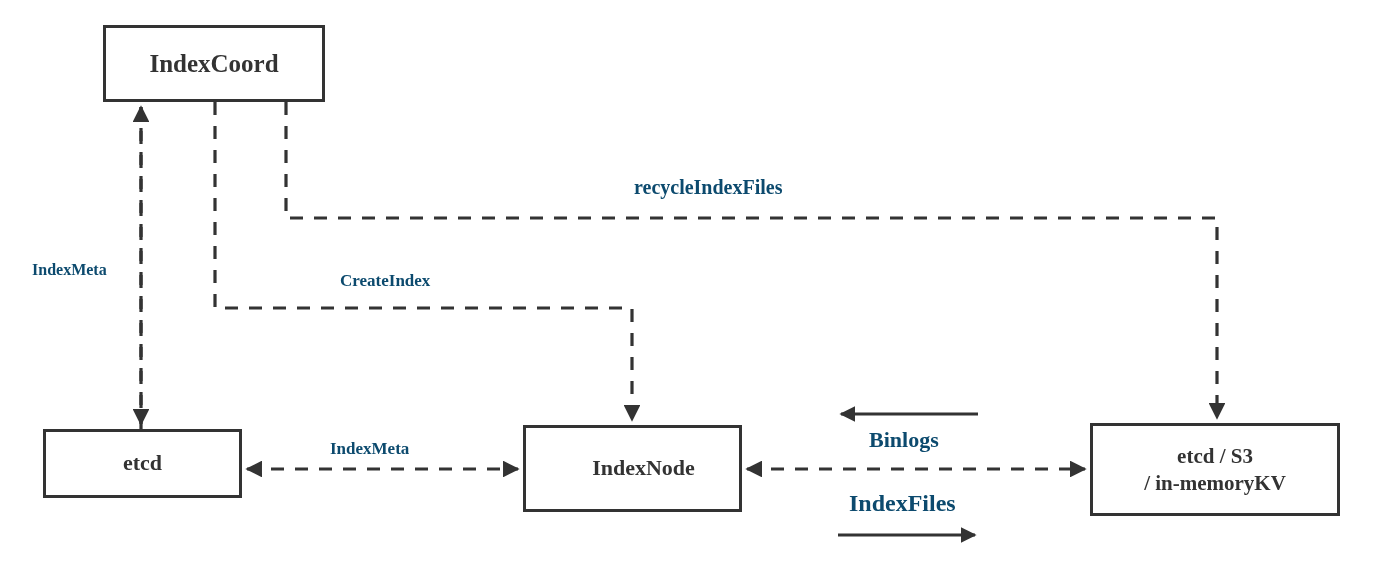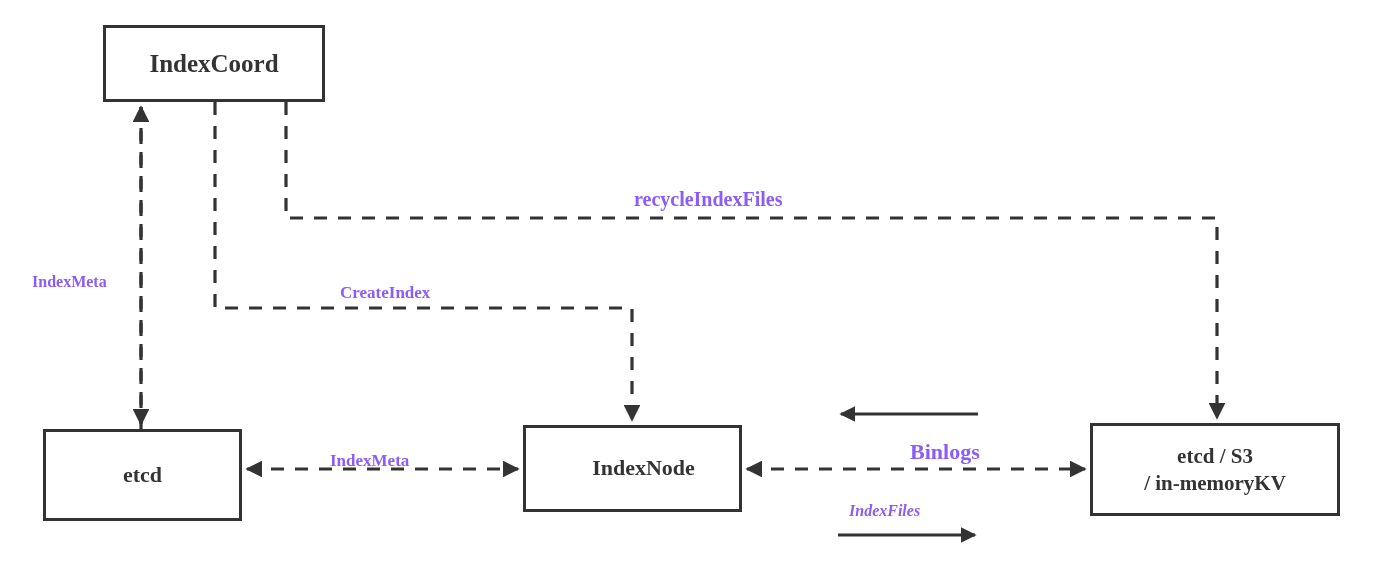--- a/index.html
+++ b/index.html
@@ -28,25 +28,24 @@
     color: #333333;
     font-weight: bold;
     line-height: 1.28;
   }
   .node-label {
     display: block;
     white-space: pre-line;
   }
   .edge-label {
     position: absolute;
-    color: #8b5cf6;
+    color: #0c4a6e;
     font-weight: bold;
     white-space: nowrap;
     line-height: 1;
-    margin-top: 12px;
   }
   svg.wires {
     position: absolute;
     left: 0;
     top: 0;
     width: 1377px;
     height: 585px;
     overflow: visible;
   }
   .dashed-path {
@@ -92,38 +91,38 @@
 
     <path class="solid-path" d="M 978 414 L 841 414" marker-end="url(#arrow-solid)"></path>
 
     <path class="solid-path" d="M 838 535 L 975 535" marker-end="url(#arrow-solid)"></path>
   </svg>
 
   <div class="node-box" style="left:103px; top:25px; width:222px; height:77px; font-size:25px;">
     <span class="node-label">IndexCoord</span>
   </div>
 
-  <div class="node-box" style="left:43px; top:429px; width:199px; height:92px; font-size:22px;">
+  <div class="node-box" style="left:43px; top:429px; width:199px; height:69px; font-size:22px;">
     <span class="node-label">etcd</span>
   </div>
 
   <div class="node-box" style="left:523px; top:425px; width:219px; height:87px; font-size:22px;padding-left:22px;">
     <span class="node-label">IndexNode</span>
   </div>
 
   <div class="node-box" style="left:1090px; top:423px; width:250px; height:93px; font-size:21px;">
     <span class="node-label">etcd / S3
 / in-memoryKV</span>
   </div>
 
   <div class="edge-label" style="left:32px; top:262px; font-size:16px;">IndexMeta</div>
 
   <div class="edge-label" style="left:340px; top:272px; font-size:17px;">CreateIndex</div>
 
   <div class="edge-label" style="left:634px; top:177px; font-size:20px;">recycleIndexFiles</div>
 
   <div class="edge-label" style="left:330px; top:440px; font-size:17px;">IndexMeta</div>
 
-  <div class="edge-label" style="left:910px; top:429px; font-size:22px;">Binlogs</div>
+  <div class="edge-label" style="left:869px; top:429px; font-size:22px;">Binlogs</div>
 
-  <div class="edge-label" style="left:849px; top:491px; font-size:16px;font-style:italic;">IndexFiles</div>
+  <div class="edge-label" style="left:849px; top:491px; font-size:24px;">IndexFiles</div>
 
 </div>
 
 </body></html>

